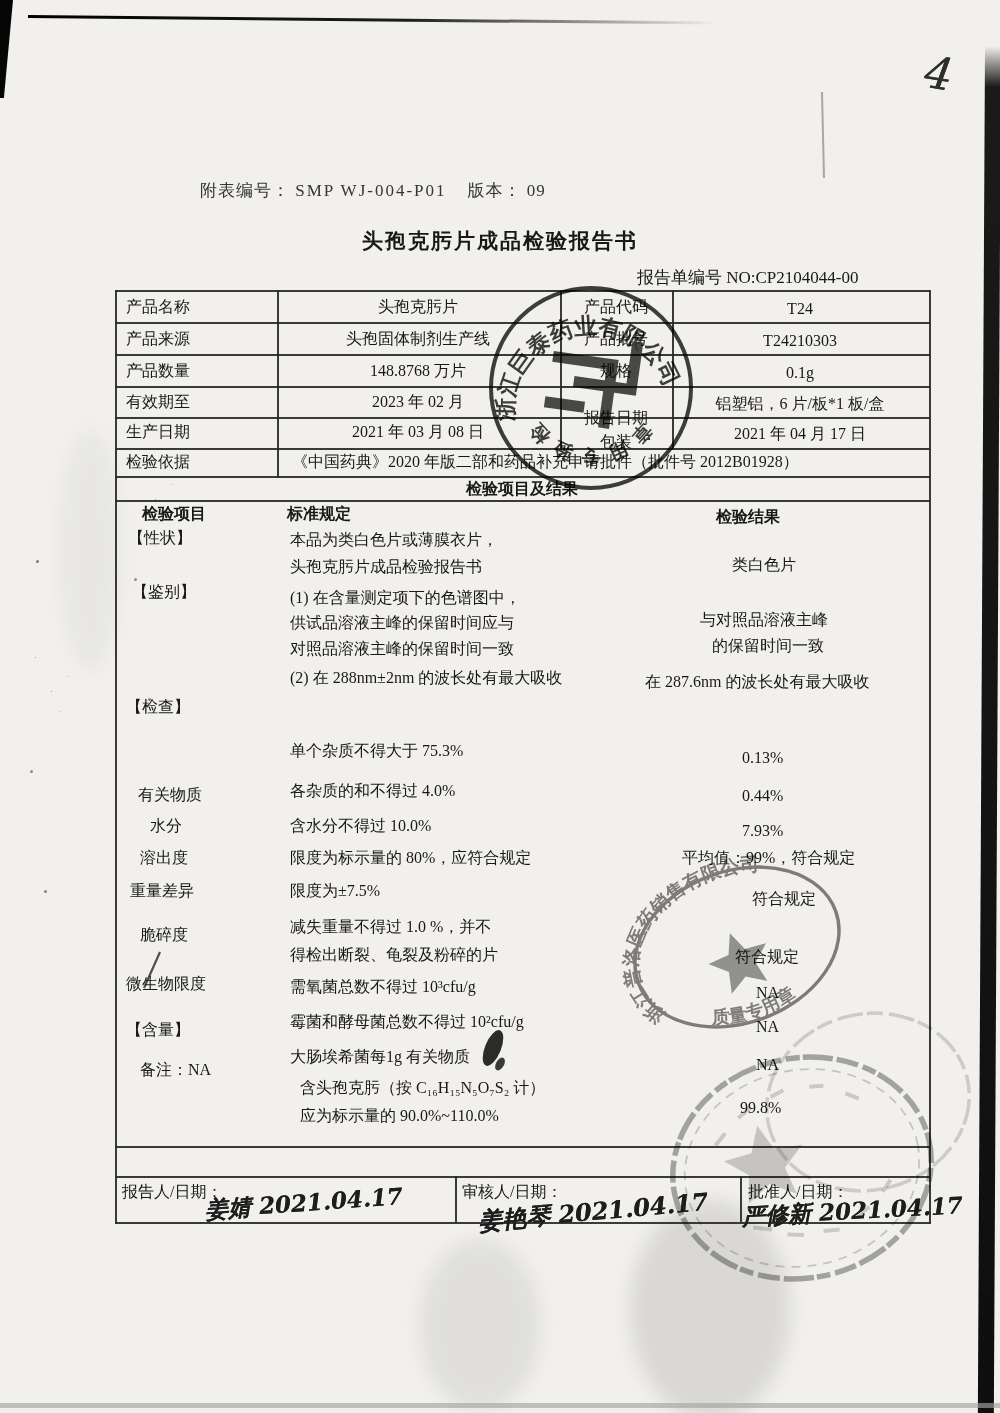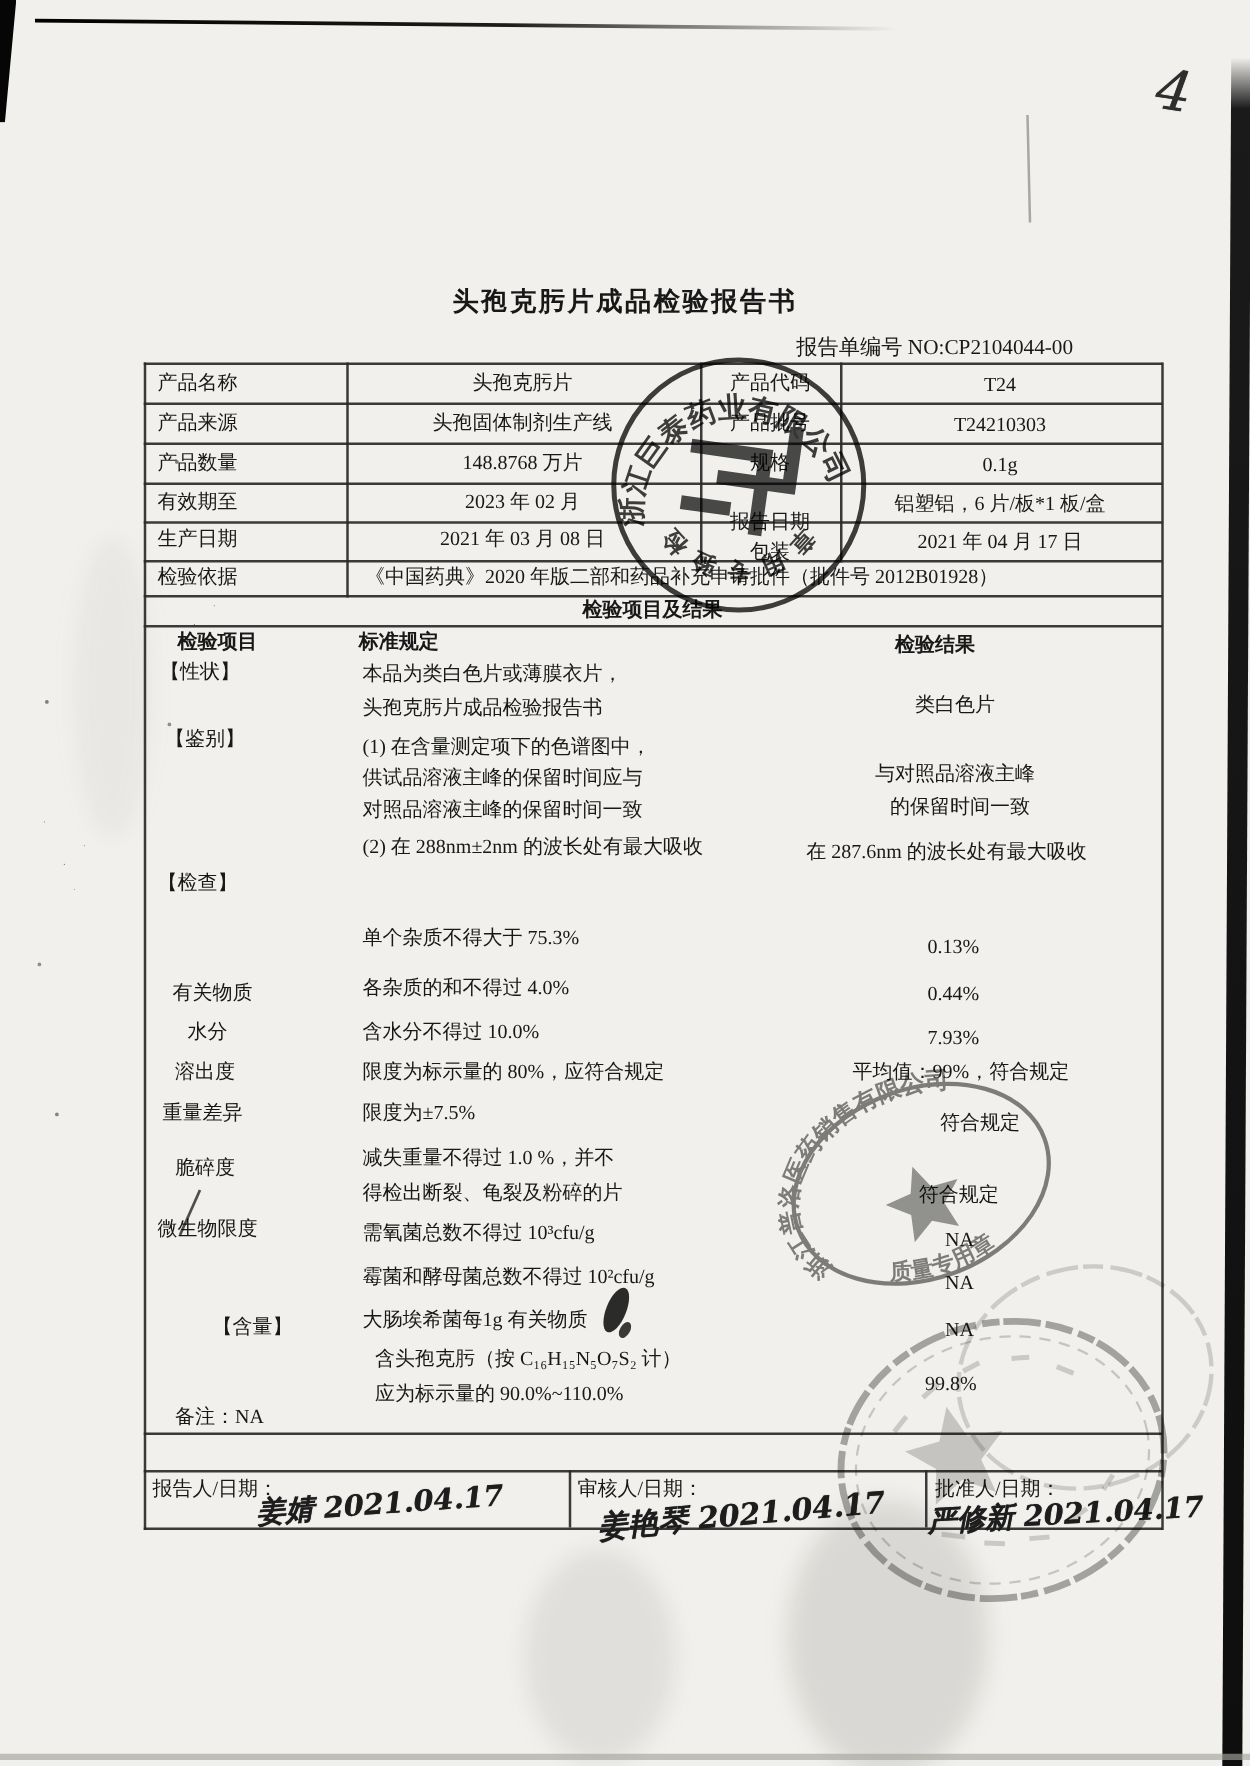--- a/index.html
+++ b/index.html
@@ -23,20 +23,26 @@
 <body>
 
 <div class="page">
 
   <div class="smudge" style="left:420px;top:1240px;width:120px;height:170px;background:rgba(120,120,118,.14);"></div>
   <div class="smudge" style="left:630px;top:1200px;width:160px;height:220px;background:rgba(110,110,108,.18);"></div>
   <div class="smudge" style="left:60px;top:430px;width:60px;height:240px;background:rgba(130,130,128,.08);"></div>
   <div class="speck" style="left:140px;top:368px;"></div>
   <div class="speck" style="left:36px;top:560px;"></div>
 
+  <span class="t" style="left:200px;top:181px;font-size:17px;color:#353535;letter-spacing:1px;">
+    <span>附表编号：</span>
+    <span style="letter-spacing:2px;">SMP WJ-004-P01</span>&nbsp;&nbsp;&nbsp;
+    <span>版本：</span>
+    <span>09</span>
+  </span>
   <span class="t b c" style="left:500px;top:229px;font-size:21px;letter-spacing:2px;">头孢克肟片成品检验报告书</span>
   <span class="t" style="left:637px;top:268px;font-size:17px;">报告单编号 NO:CP2104044-00</span>
   <span class="hw" style="left:925px;top:48px;font-size:44px;font-weight:400;transform:rotate(9deg);color:#2e2e2e;">4</span>
 
   <div class="hl" style="left:115px;top:290px;width:815px;"></div>
   <div class="hl" style="left:115px;top:322px;width:815px;"></div>
   <div class="hl" style="left:115px;top:354px;width:815px;"></div>
   <div class="hl" style="left:115px;top:386px;width:815px;"></div>
   <div class="hl" style="left:115px;top:417px;width:815px;"></div>
   <div class="hl" style="left:115px;top:448px;width:815px;"></div>
@@ -118,25 +124,25 @@
   <span class="t" style="left:290px;top:917px;">减失重量不得过 1.0 %，并不</span>
   <span class="t" style="left:290px;top:945px;">得检出断裂、龟裂及粉碎的片</span>
   <span class="t" style="left:735px;top:947px;">符合规定</span>
   <span class="t" style="left:126px;top:974px;">微生物限度</span>
   <span class="t" style="left:290px;top:977px;">需氧菌总数不得过 10³cfu/g</span>
   <span class="t" style="left:756px;top:983px;">NA</span>
   <span class="t" style="left:290px;top:1012px;">霉菌和酵母菌总数不得过 10²cfu/g</span>
   <span class="t" style="left:756px;top:1017px;">NA</span>
   <span class="t" style="left:290px;top:1047px;">大肠埃希菌每1g 有关物质</span>
   <span class="t" style="left:756px;top:1055px;">NA</span>
-  <span class="t" style="left:126px;top:1052px;margin-left:44px;">【含量】</span>
+  <span class="t" style="left:126px;top:1020px;">【含量】</span>
   <span class="t" style="left:300px;top:1078px;">含头孢克肟（按 C₁₆H₁₅N₅O₇S₂ 计）</span>
   <span class="t" style="left:300px;top:1106px;">应为标示量的 90.0%~110.0%</span>
   <span class="t" style="left:740px;top:1098px;">99.8%</span>
-  <span class="t" style="left:140px;top:1124px;">备注：NA</span>
+  <span class="t" style="left:140px;top:1060px;">备注：NA</span>
 
 
   <span class="t" style="left:122px;top:1182px;">报告人/日期：</span>
   <span class="hw" style="left:205px;top:1188px;font-size:23px;transform:rotate(-4deg);">姜婧 2021.04.17</span>
   <span class="t" style="left:462px;top:1182px;">审核人/日期：</span>
   <span class="hw" style="left:478px;top:1196px;font-size:24px;transform:rotate(-5deg);">姜艳琴 2021.04.17</span>
   <span class="t" style="left:748px;top:1182px;">批准人/日期：</span>
   <span class="hw" style="left:742px;top:1196px;font-size:23px;transform:rotate(-3deg);">严修新 2021.04.17</span>
 
   <svg class="stampsvg" width="1000" height="1413" viewBox="0 0 1000 1413">

